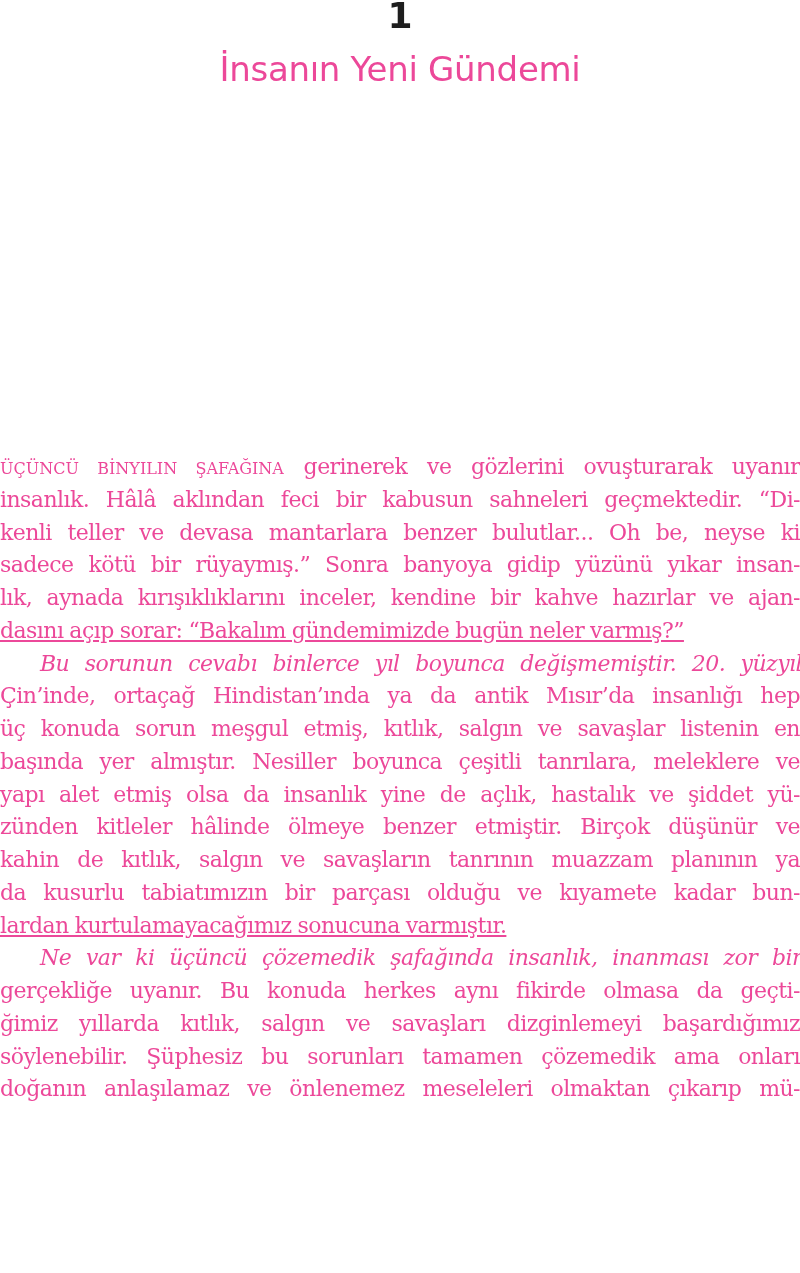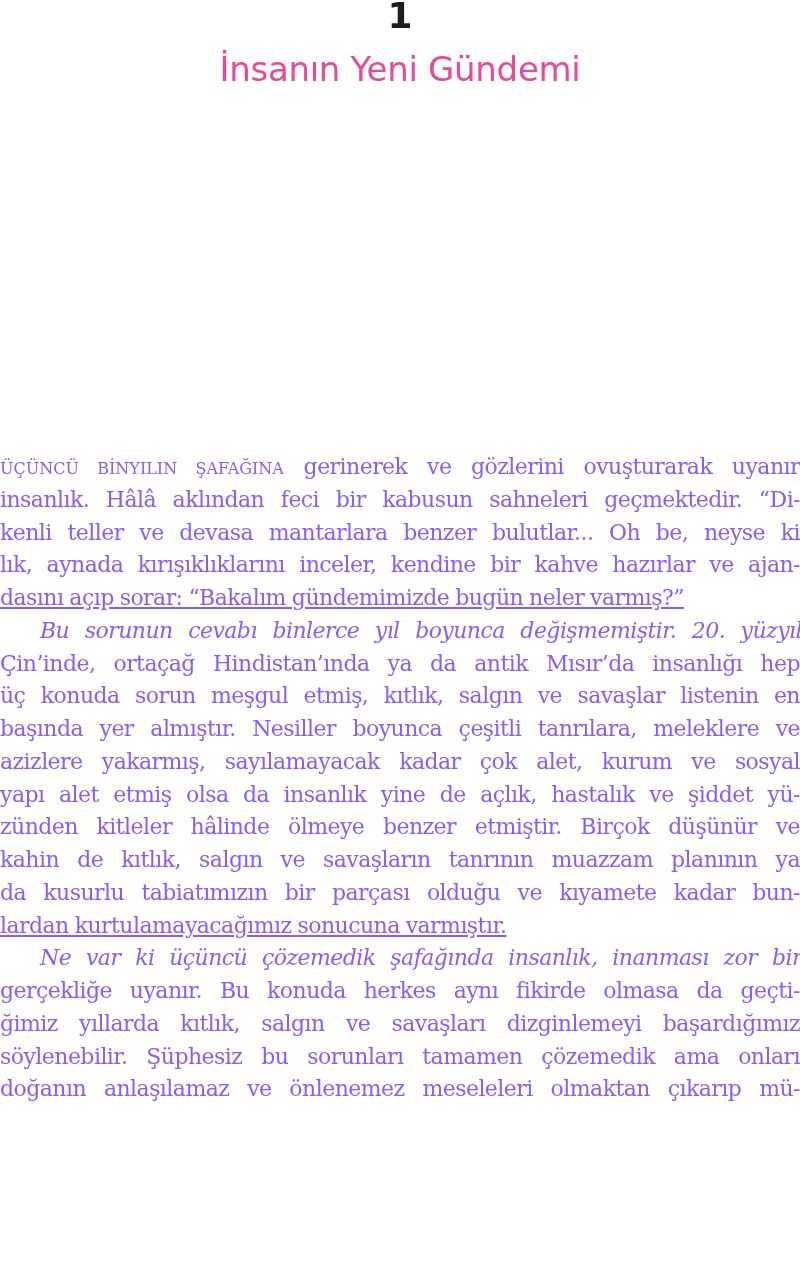--- a/index.html
+++ b/index.html
@@ -38,21 +38,21 @@
     letter-spacing: -0.3px;
     color: #ec4899;
   }
   .body-text {
     position: absolute;
     top: 451px;
     left: 0;
     width: 800px;
     font-family: "DejaVu Serif", serif;
     font-size: 22px;
-    color: #8b5cf6;
+    color: #ec4899;
   }
   .line {
     display: block;
     height: 32.75px;
     line-height: 32.75px;
     white-space: nowrap;
     text-align: justify;
     text-align-last: justify;
     overflow: visible;
     letter-spacing: -0.55px;
@@ -75,27 +75,27 @@
 </head>
 <body>
 
 <div class="chapter-number">1</div>
 <div class="chapter-title">İnsanın Yeni Gündemi</div>
 
 <div class="body-text">
   <span class="line"><span class="smallcaps">ÜÇÜNCÜ BİNYILIN ŞAFAĞINA</span><span> gerinerek ve gözlerini ovuşturarak uyanır</span></span>
   <span class="line">insanlık. Hâlâ aklından feci bir kabusun sahneleri geçmektedir. “Di-</span>
   <span class="line">kenli teller ve devasa mantarlara benzer bulutlar... Oh be, neyse ki</span>
+  <span class="line">sadece kötü bir rüyaymış.” Sonra banyoya gidip yüzünü yıkar insan-</span>
   <span class="line">lık, aynada kırışıklıklarını inceler, kendine bir kahve hazırlar ve ajan-</span>
   <span class="line last">dasını açıp sorar: “Bakalım gündemimizde bugün neler varmış?”</span>
   <span class="line indent">Bu sorunun cevabı binlerce yıl boyunca değişmemiştir. 20. yüzyıl</span>
   <span class="line">Çin’inde, ortaçağ Hindistan’ında ya da antik Mısır’da insanlığı hep</span>
   <span class="line">üç konuda sorun meşgul etmiş, kıtlık, salgın ve savaşlar listenin en</span>
   <span class="line">başında yer almıştır. Nesiller boyunca çeşitli tanrılara, meleklere ve</span>
-  <span class="line">azizlere yakarmış, sayılamayacak kadar çok alet, kurum ve sosyal</span>
   <span class="line">yapı alet etmiş olsa da insanlık yine de açlık, hastalık ve şiddet yü-</span>
   <span class="line">zünden kitleler hâlinde ölmeye benzer etmiştir. Birçok düşünür ve</span>
   <span class="line">kahin de kıtlık, salgın ve savaşların tanrının muazzam planının ya</span>
   <span class="line">da kusurlu tabiatımızın bir parçası olduğu ve kıyamete kadar bun-</span>
   <span class="line last">lardan kurtulamayacağımız sonucuna varmıştır.</span>
   <span class="line indent">Ne var ki üçüncü çözemedik şafağında insanlık, inanması zor bir</span>
   <span class="line">gerçekliğe uyanır. Bu konuda herkes aynı fikirde olmasa da geçti-</span>
   <span class="line">ğimiz yıllarda kıtlık, salgın ve savaşları dizginlemeyi başardığımız</span>
   <span class="line">söylenebilir. Şüphesiz bu sorunları tamamen çözemedik ama onları</span>
   <span class="line">doğanın anlaşılamaz ve önlenemez meseleleri olmaktan çıkarıp mü-</span>

